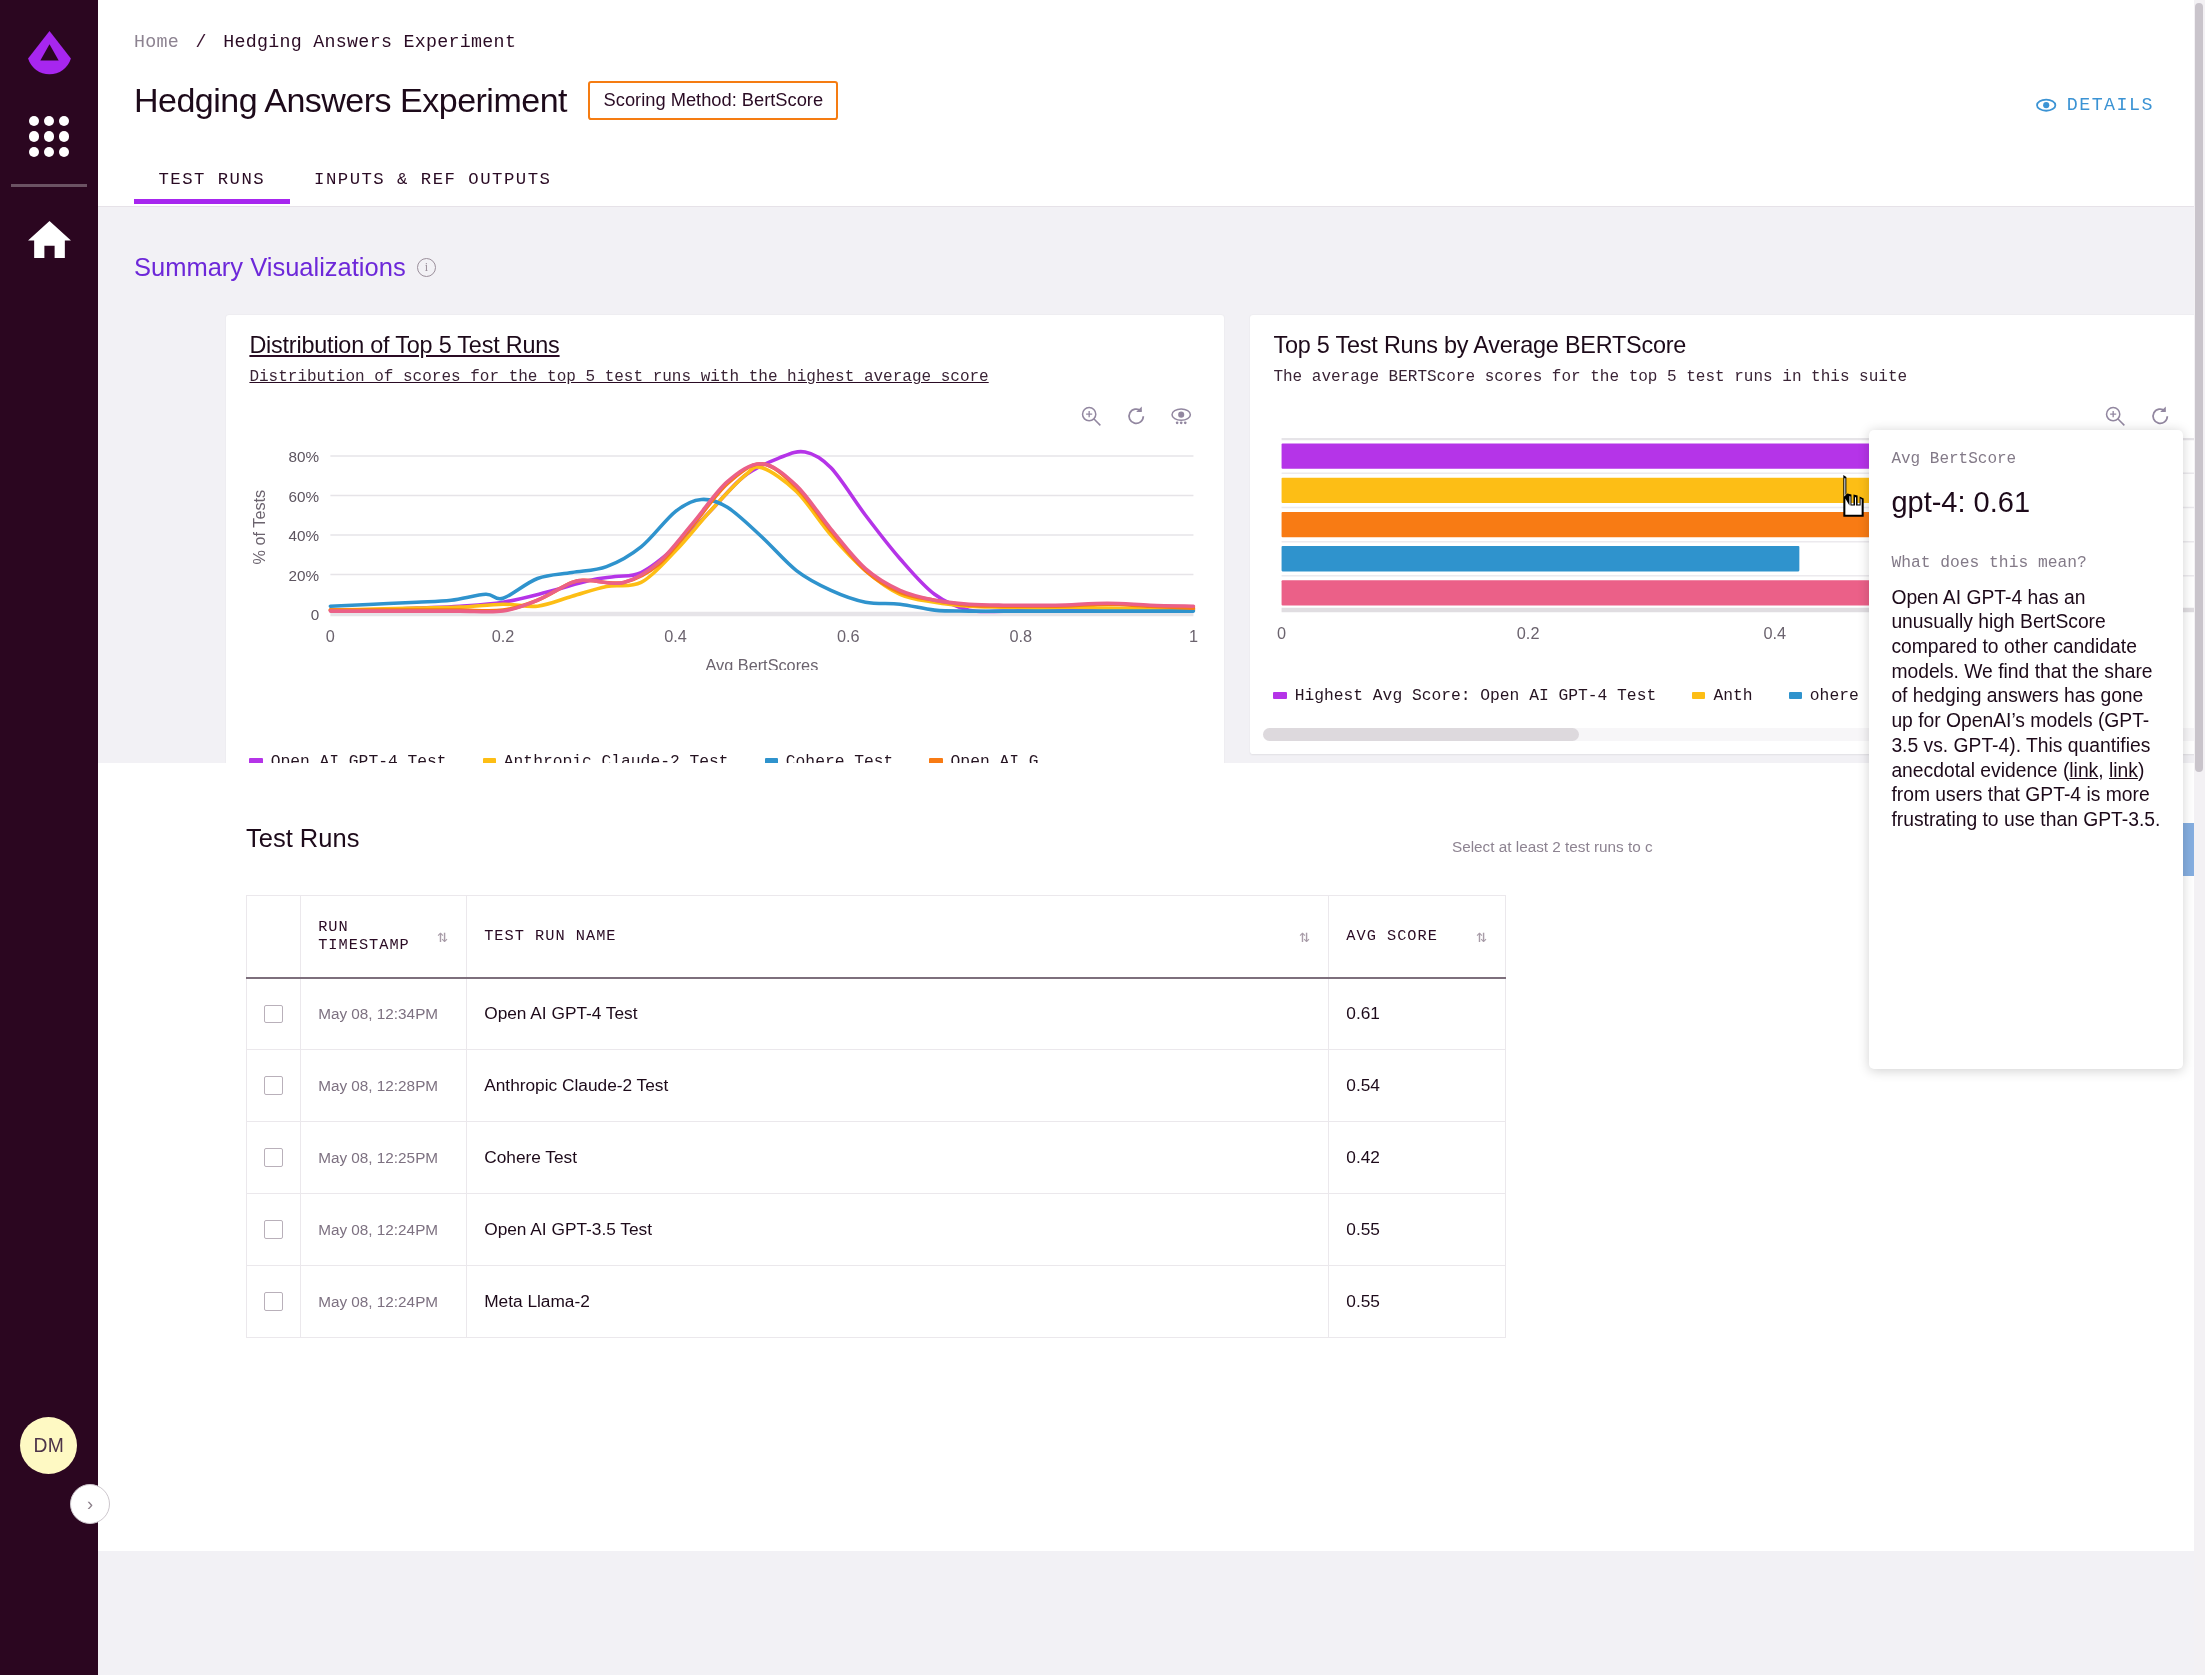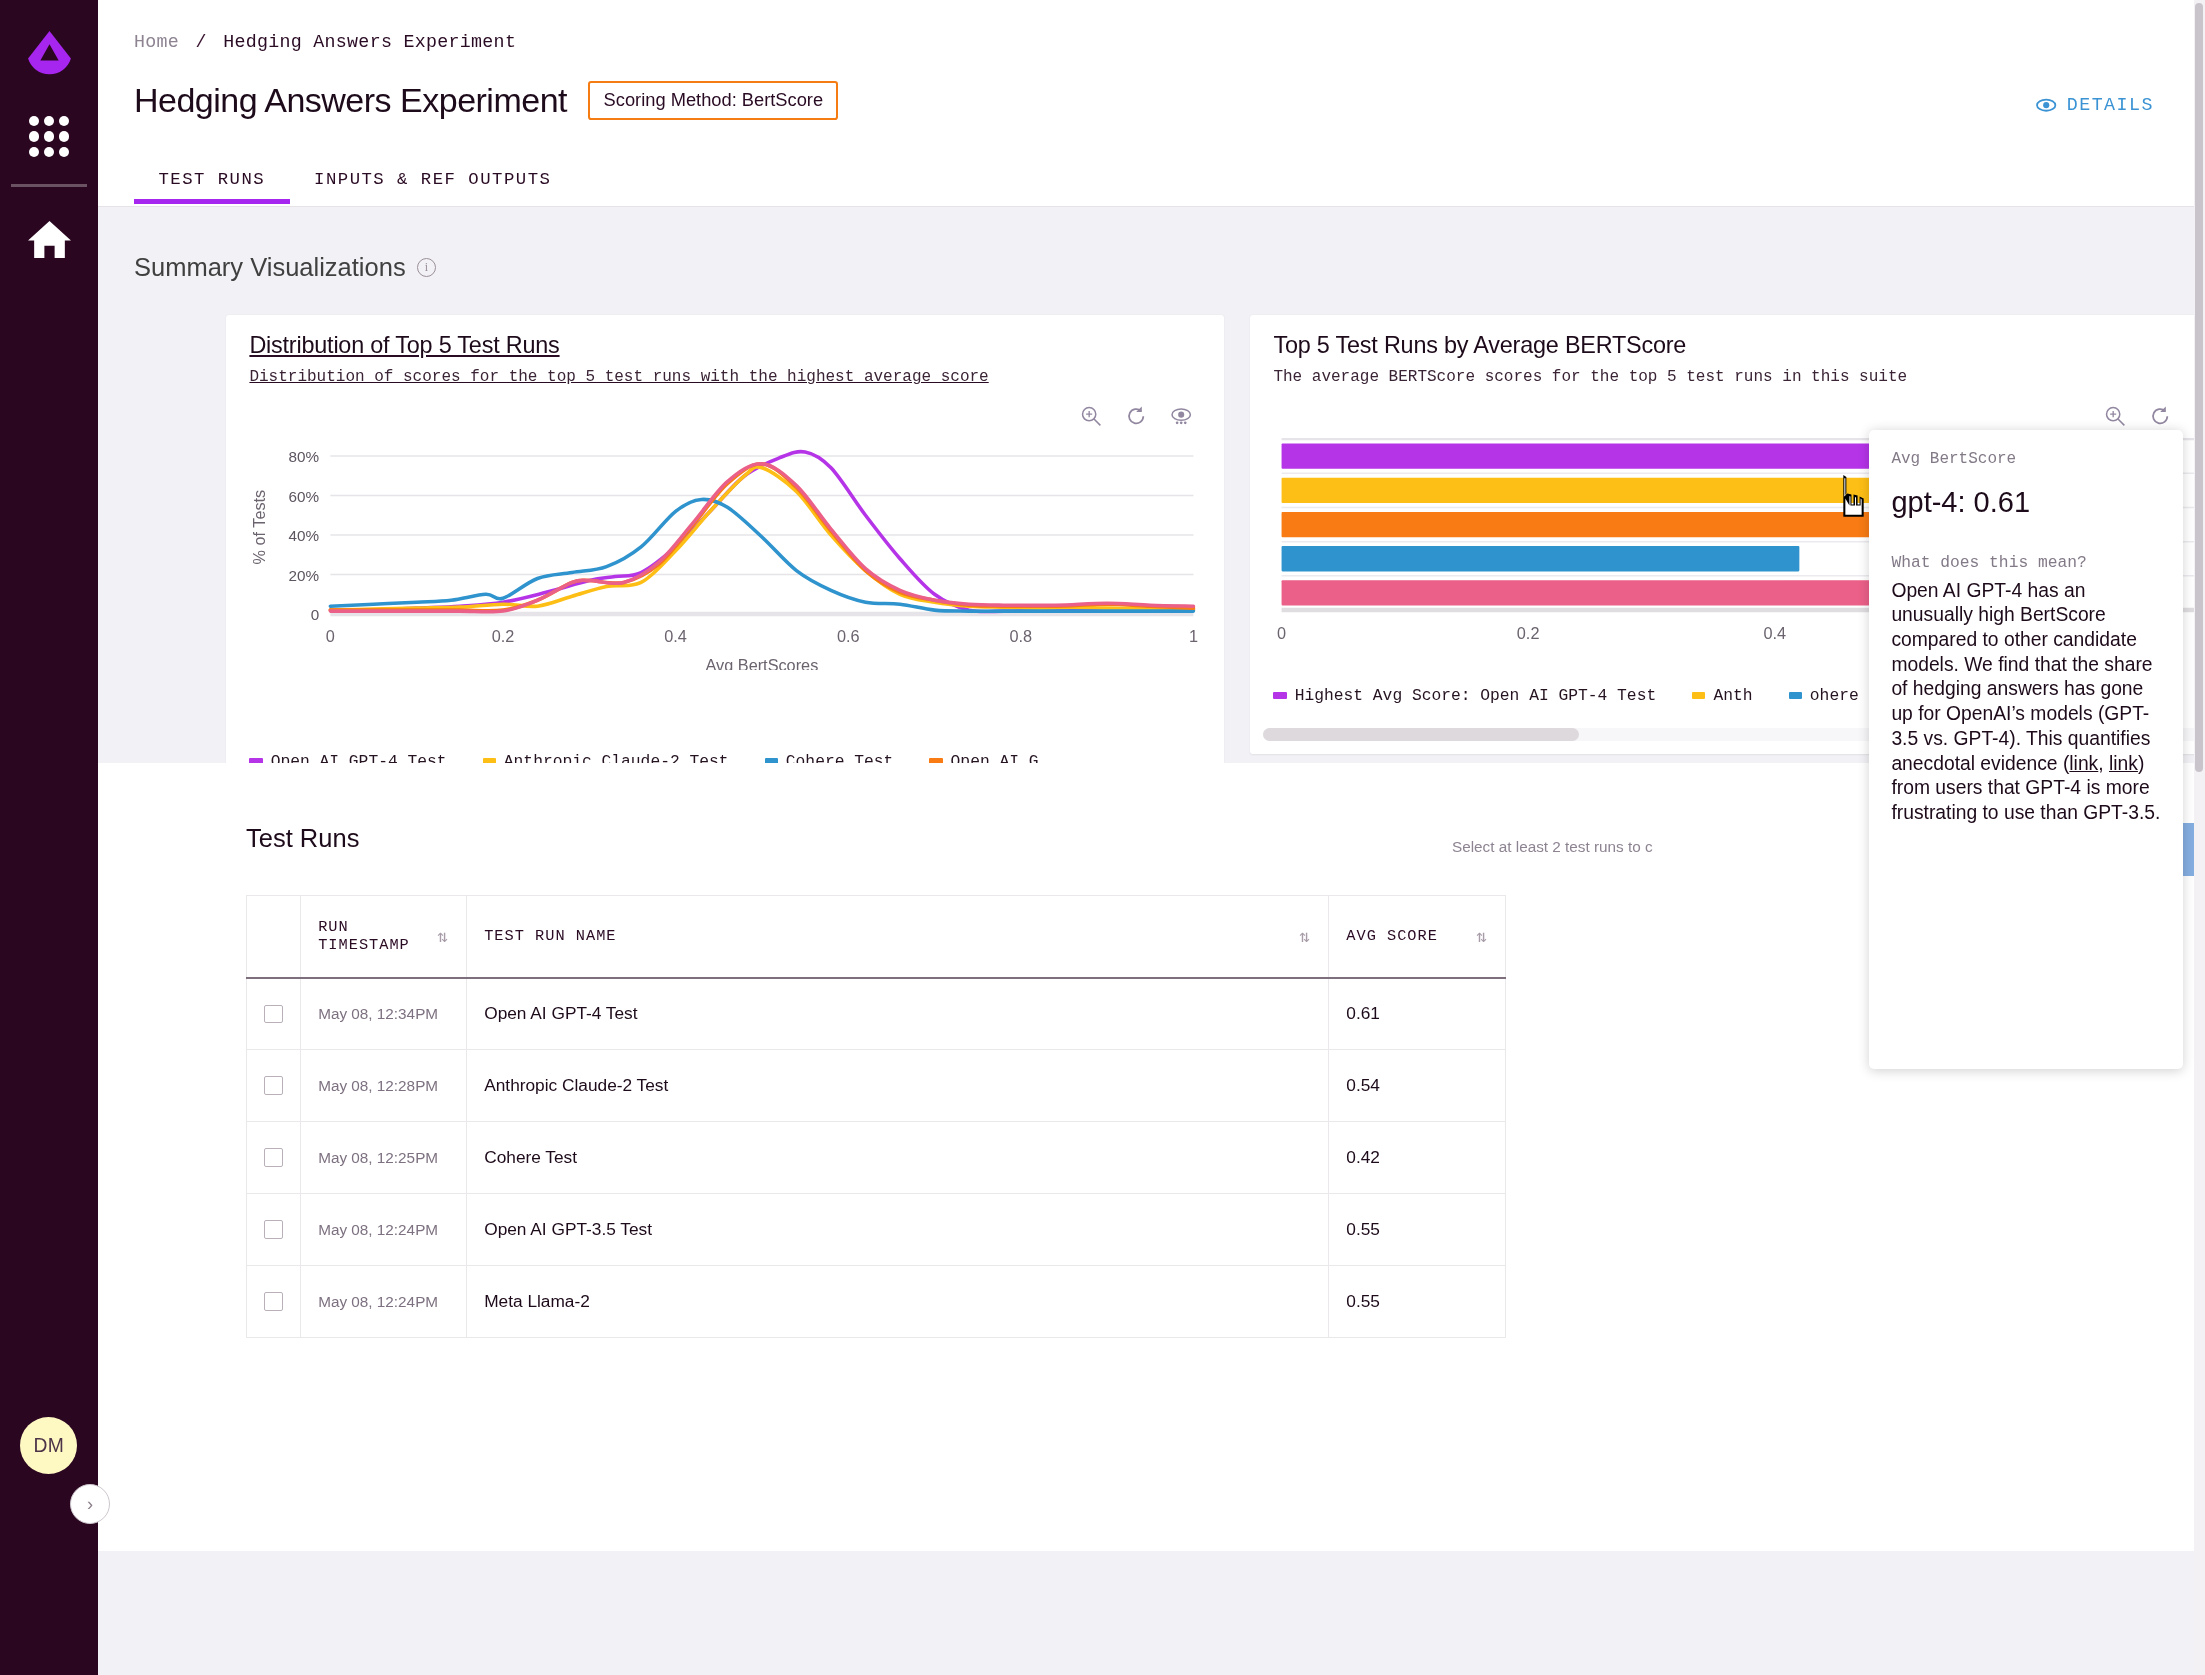--- a/index.html
+++ b/index.html
@@ -77,21 +77,21 @@
     height: 5.1px; background: #a726ef;
   }
   #tabs-underline { position: absolute; left: 0; top: 206px; width: 2108px; height: 1.5px; background: #e6e2e8; }
 
   
   #summary {
     position: absolute; left: 0; top: 207px; width: 2108px; height: 556px;
     background: #f2f1f5;
   }
   #summary-head { position: absolute; left: 36px; top: 46px; display: flex; align-items: center; gap: 11.2px; }
-  #summary-head h2 { font-size: 25.5px; font-weight: 400; color: #404040; }
+  #summary-head h2 { font-size: 25.5px; font-weight: 400; color: #6d28d9; }
   .info-ico {
     width: 19.3px; height: 19.3px; border-radius: 50%; border: 1.5px solid #9b8f9b;
     color: #9b8f9b; font-size: 12.2px; display: flex; align-items: center; justify-content: center;
     font-family: "Liberation Serif", serif; cursor: pointer;
   }
 
   .card {
     position: absolute; top: 315px;
     background: #fff; border-radius: 3.1px; box-shadow: 0 0.5px 2px rgba(0,0,0,.07);
     overflow: hidden;
@@ -141,21 +141,21 @@
   #tooltip {
     position: absolute; left: 1771px; top: 430px;
     width: 314px; height: 639px;
     background: #fff; border-radius: 5.1px;
     box-shadow: 0 1.5px 11.2px rgba(0,0,0,.18);
     padding: 20.4px 22.4px; z-index: 30;
   }
   #tt-label { font-family: "Liberation Mono", monospace; font-size: 16px; color: #837a88; }
   #tt-value { font-size: 29px; color: #1d0a1a; margin-top: 17.3px; }
   #tt-q { font-family: "Liberation Mono", monospace; font-size: 16.3px; color: #837a88; margin-top: 34px; }
-  #tt-body { font-size: 19.3px; line-height: 1.28; color: #1d0a1a; margin-top: 7px; }
+  #tt-body { font-size: 19.3px; line-height: 1.28; color: #1d0a1a; margin-top: 14px; }
   #tt-body a { color: #1d0a1a; text-decoration: underline; cursor: pointer; }
 
   
   #cursor { position: absolute; left: 1732px; top: 471px; z-index: 35; pointer-events: none; }
 
   
   #vscroll { position: absolute; right: 0; top: 0; width: 11.2px; height: 1675px; background: #f3f1f4; z-index: 50; }
   #vscroll i { position: absolute; left: 1.5px; top: 3.1px; width: 8.1px; height: 769px; background: #c9c4cb; border-radius: 4.1px; display:block; }
 
   

